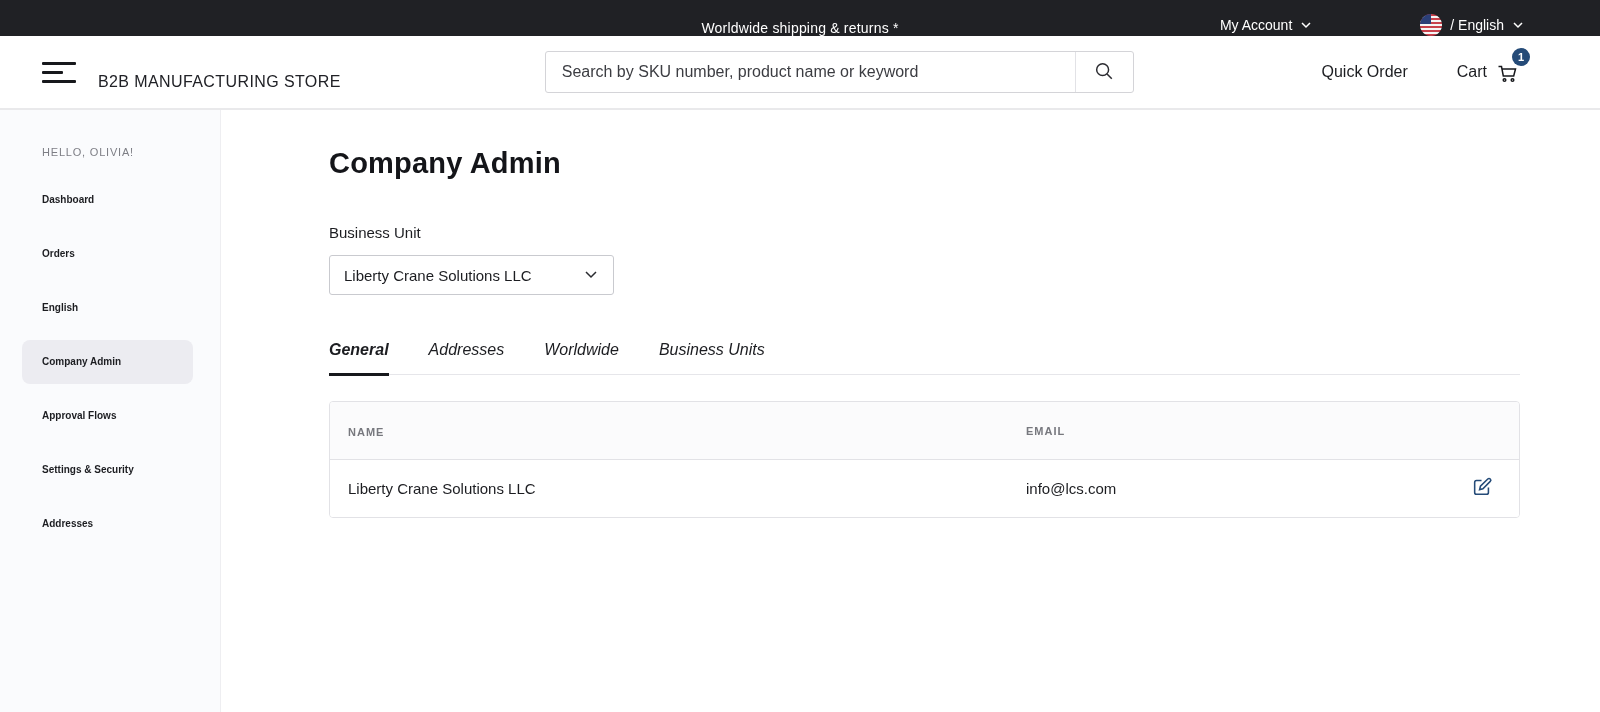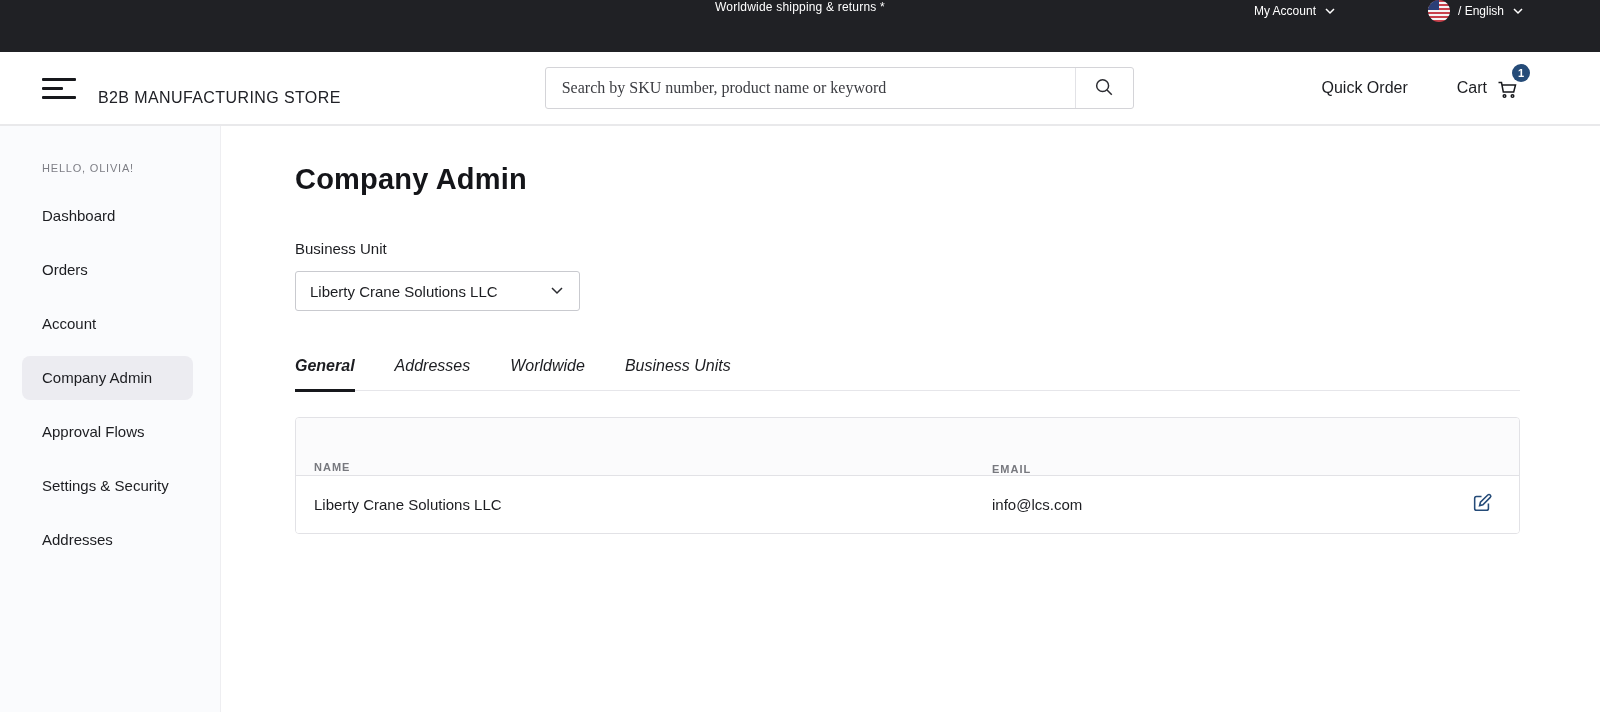--- a/index.html
+++ b/index.html
@@ -5,27 +5,27 @@
   * { box-sizing: border-box; margin: 0; padding: 0; }
   html,body { width: 1600px; height: 712px; overflow: hidden; }
   body {
     font-family: "Liberation Sans", sans-serif;
     color: #1c1d21;
     background: #ffffff;
   }
 
   
   .topbar {
-    height: 52px;
+    height: 36px;
     background: #202125;
     color: #ffffff;
     display: flex;
-    align-items: flex-start;
+    align-items: flex-end;
     position: relative;
-    font-size: 12px;
+    font-size: 14px;
   }
   .topbar-message {
     position: absolute;
     left: 0; right: 0;
     text-align: center;
     font-weight: 500;
     letter-spacing: .2px;
   }
   .topbar-right {
     margin-left: auto;
@@ -35,20 +35,21 @@
     padding-right: 76px;
     position: relative;
     z-index: 1;
   }
   .topbar-control {
     display: flex;
     align-items: center;
     gap: 8px;
     cursor: pointer;
     font-weight: 500;
+    margin-left: 16px;
   }
   .chev { width: 12px; height: 12px; display: inline-block; }
   .chev svg { display: block; }
 
   .flag {
     width: 22px; height: 22px;
     border-radius: 50%;
     position: relative;
     overflow: hidden;
     background: repeating-linear-gradient(180deg,
@@ -104,21 +105,21 @@
     display: flex;
     align-items: stretch;
     background: #fff;
   }
   .search-input {
     flex: 1;
     border: none;
     outline: none;
     padding: 0 16px;
     font-size: 16px;
-    font-family: Liberation Serif, serif;
+    font-family: Liberation Sans, sans-serif;
     color: #1c1d21;
     background: transparent;
   }
   .search-input::placeholder { color: #3c3d42; opacity: 1; }
   .search-btn {
     width: 58px;
     border: none;
     border-left: 1px solid #e2e2e6;
     background: transparent;
     display: flex;
@@ -154,46 +155,47 @@
     background: #254b78;
     color: #fff;
     font-size: 11px;
     font-weight: 700;
     display: flex;
     align-items: center;
     justify-content: center;
   }
 
   
-  .content { display: flex; height: 602px; }
+  .content { display: flex; height: 602px; gap: 34px; }
 
   .sidebar {
     width: 221px;
     background: #fafbfd;
     border-right: 1px solid #eeeef1;
     padding-top: 36px;
     flex: 0 0 auto;
   }
   .sidebar-greeting {
     margin: 0 0 20px 42px;
     font-size: 11px;
     letter-spacing: .8px;
     color: #7d7e85;
     font-weight: 500;
   }
   .sidebar-item {
     height: 44px;
     line-height: 44px;
     margin: 0 27px 10px 22px;
     padding-left: 20px;
-    font-size: 15px;
+    font-size: 10px;
     color: #1c1d21;
     border-radius: 8px;
     cursor: pointer;
     white-space: nowrap;
+    font-weight: bold;
   }
   .sidebar-item.active { background: #ececf1; }
 
   
   .main { flex: 1; padding: 37px 80px 0 74px; }
   .page-title {
     font-size: 29px;
     font-weight: 700;
     color: #141519;
     letter-spacing: .2px;
@@ -234,21 +236,21 @@
   .admin-table {
     margin-top: 26px;
     border: 1px solid #e2e2e6;
     border-radius: 4px;
     overflow: hidden;
     background: #fff;
   }
   .t-head {
     display: flex;
     height: 58px;
-    align-items: flex-end;
+    align-items: center;
     background: #fbfbfc;
     border-bottom: 1px solid #e2e2e6;
   }
   .t-row {
     display: flex;
     height: 57px;
     align-items: center;
     background: #fff;
   }
   .cell-name { flex: 0 0 678px; padding-left: 18px; }
@@ -335,21 +337,21 @@
     </span>
   </div>
 </div>
 
 <div class="content">
 
   <div class="sidebar">
     <div class="sidebar-greeting">HELLO, OLIVIA!</div>
     <div class="sidebar-item">Dashboard</div>
     <div class="sidebar-item">Orders</div>
-    <div class="sidebar-item">Account</div>
+    <div class="sidebar-item">English</div>
     <div class="sidebar-item active">Company Admin</div>
     <div class="sidebar-item">Approval Flows</div>
     <div class="sidebar-item">Settings &amp; Security</div>
     <div class="sidebar-item">Addresses</div>
   </div>
 
   <div class="main">
     <h1 class="page-title">Company Admin</h1>
 
     <div class="bu-label">Business Unit</div>

